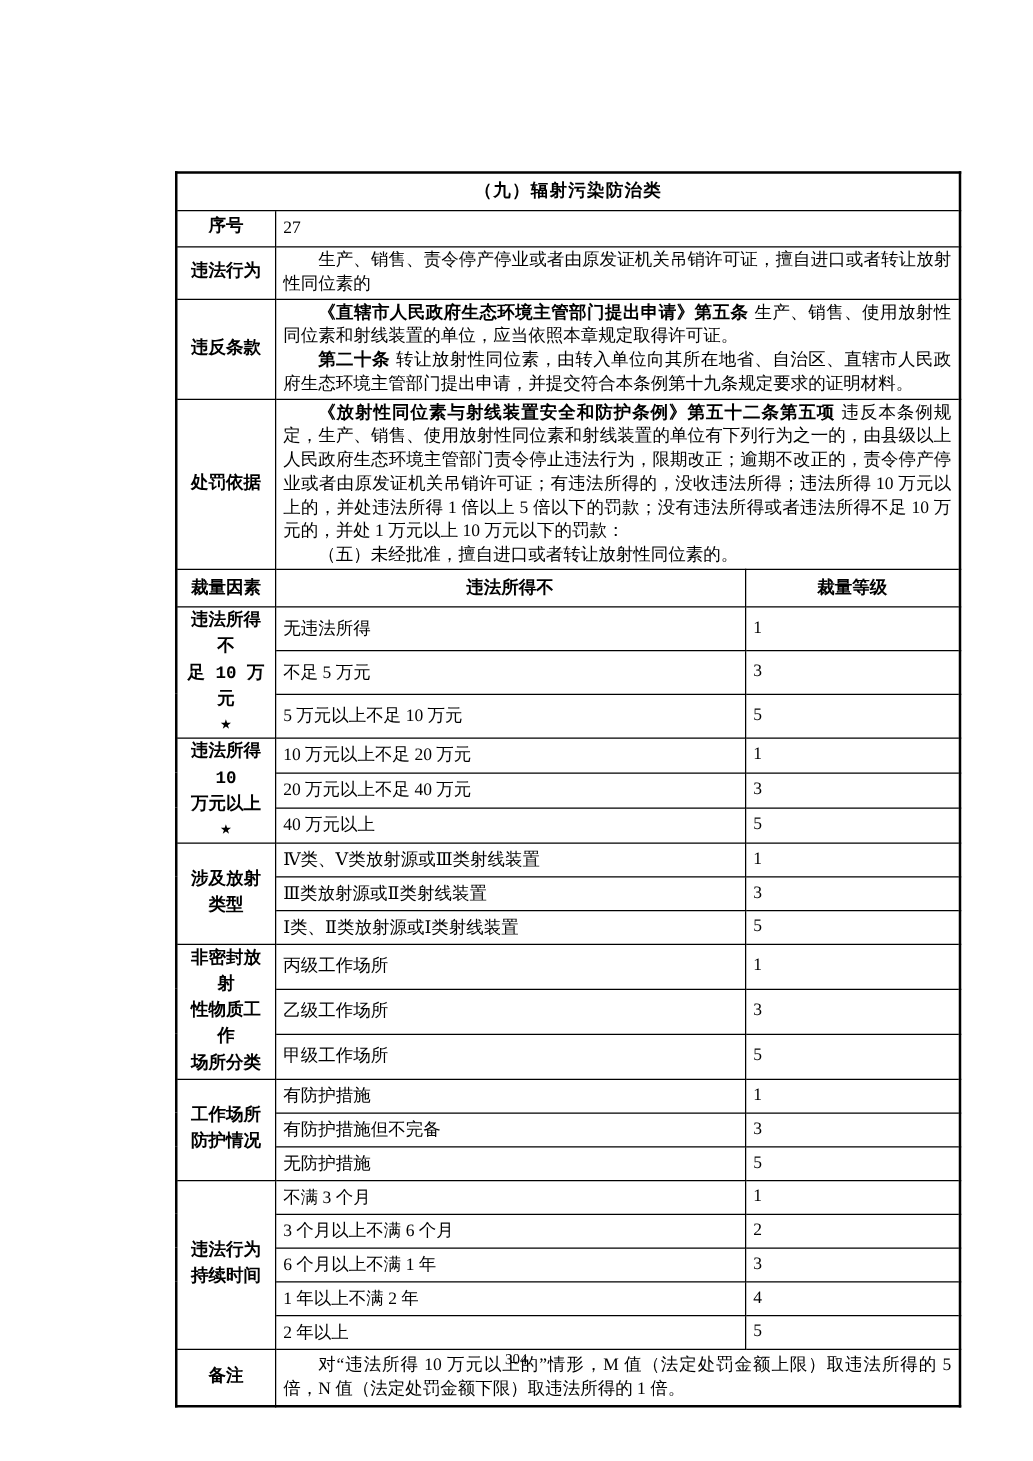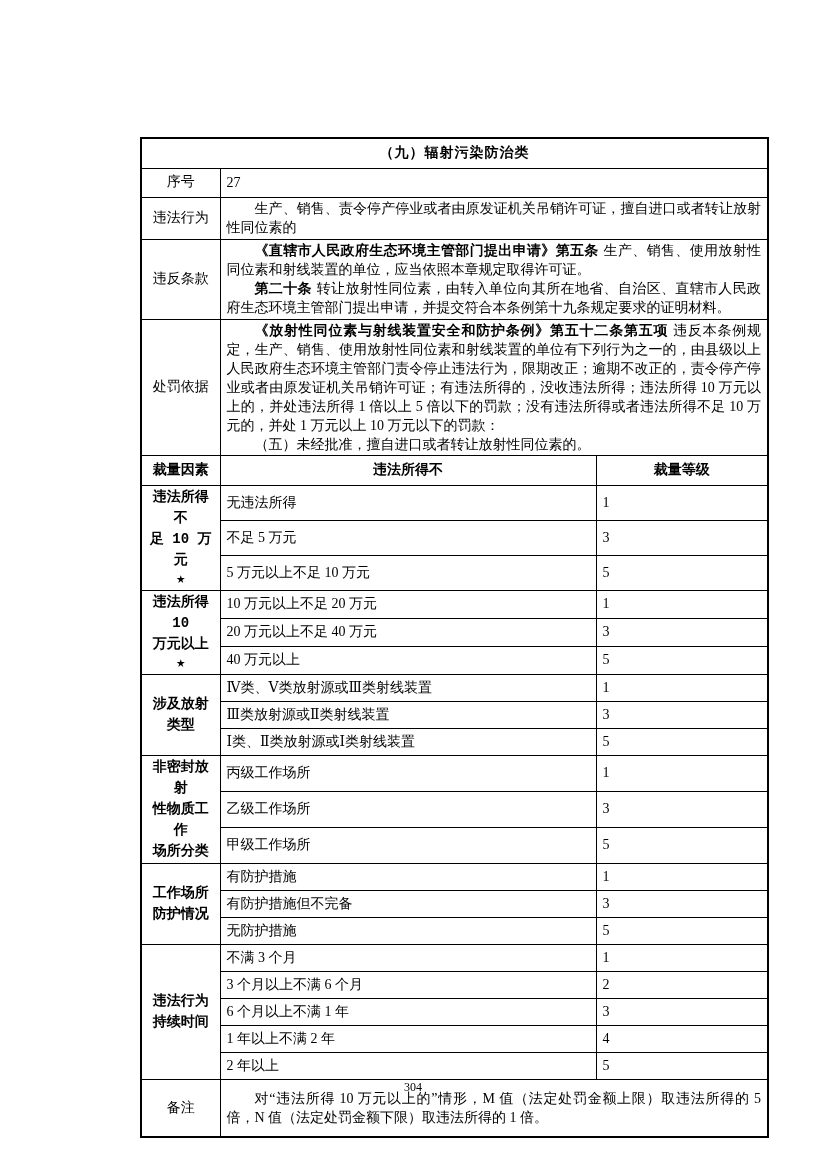--- a/index.html
+++ b/index.html
@@ -26,21 +26,21 @@
     vertical-align: middle;
   }
   .title-cell {
     font-weight: bold;
     font-size: 18px;
     text-align: center;
     letter-spacing: 1px;
     padding: 3px 0;
   }
   .label-cell {
-    font-weight: normal;
+    font-weight: bold;
     text-align: center;
     white-space: pre-line;
     line-height: 1.45;
     padding: 1px 2px;
   }
   .center-cell { }
   .para-cell {
     text-align: justify;
     line-height: 1.36;
     padding: 3px 8px 3px 8px;
@@ -60,21 +60,21 @@
     font-family: Liberation Mono, monospace;
   }
   .star { display: block; font-weight: normal; font-size: 15px; line-height: 1.2; }
   .r-title  { height: 30px; }
   .r-serial { height: 29px; }
   .r-act    { height: 42px; }
   .r-clause { height: 80px; }
   .r-penalty{ height: 130px; }
   .r-chead  { height: 30px; }
   .r-c      { height: 27px; }
-  .r-remark { height: 58px; }
+  .r-remark { height: 46px; }
   .page-number {
     position: absolute;
     left: 0; top: 1080px;
     width: 826px;
     text-align: center;
     font-size: 12px;
   }
 </style>
 </head>
 <body>

